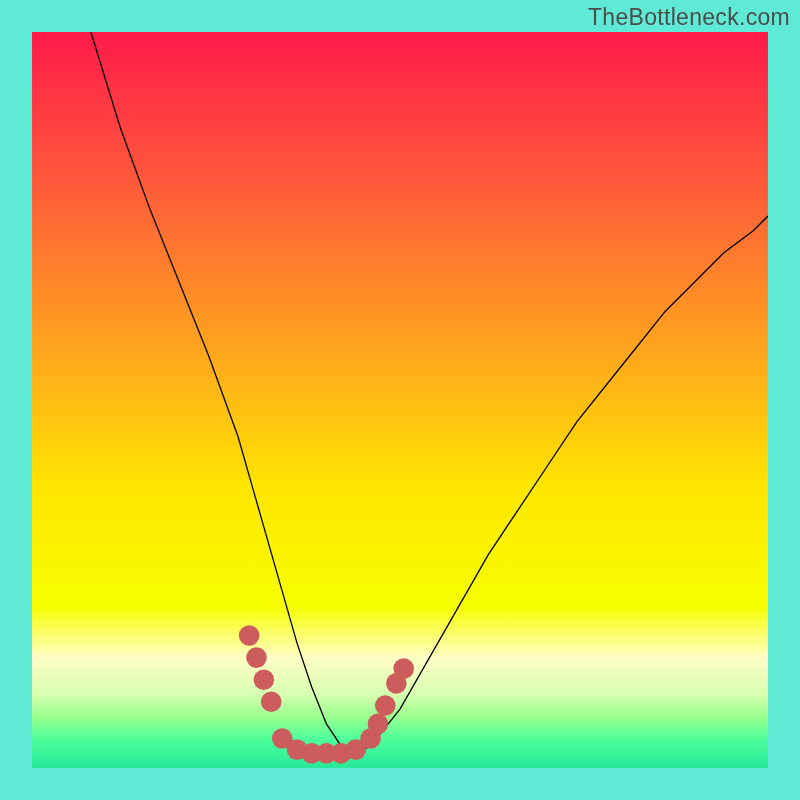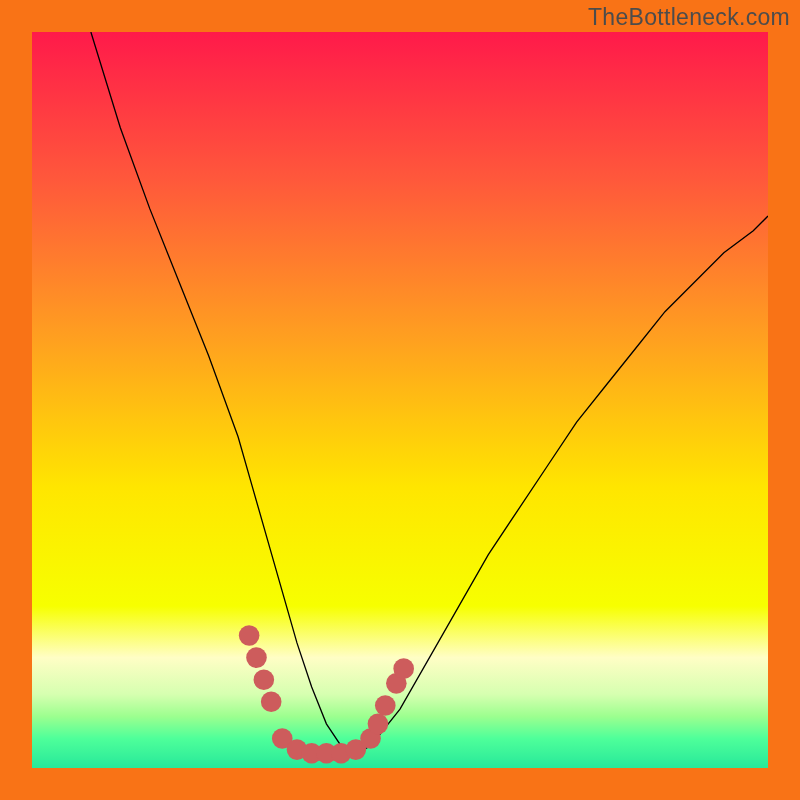--- a/index.html
+++ b/index.html
@@ -8,21 +8,21 @@
     width: 800px;
     height: 800px;
     background: #000;
     font-family: Arial, Helvetica, sans-serif;
     overflow: hidden;
   }
   .frame {
     position: relative;
     width: 800px;
     height: 800px;
-    background: #f97316;
+    background: #5eead4;
     text-align: center;
   }
   .watermark {
     position: absolute;
     top: 4px;
     right: 10px;
     color: #4c4c4c;
     font-size: 23px;
     font-weight: 500;
     letter-spacing: 0.3px;

